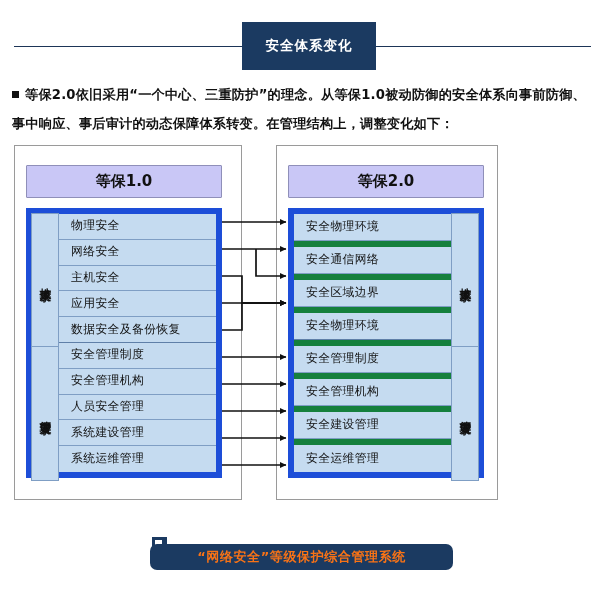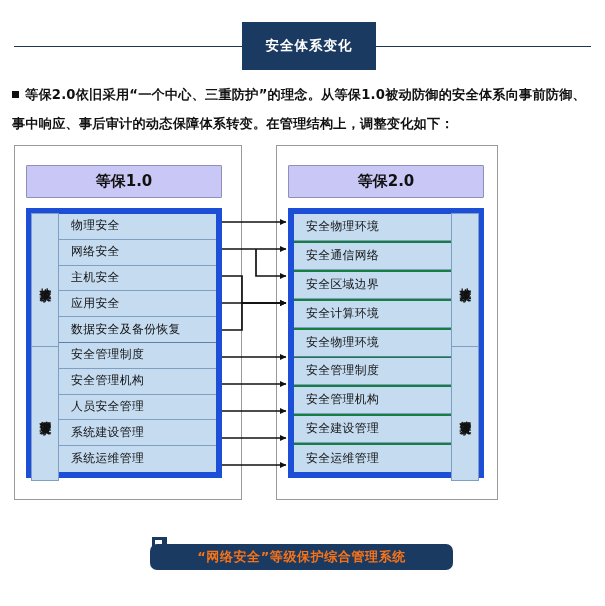--- a/index.html
+++ b/index.html
@@ -248,21 +248,20 @@
       <div class="cell">系统建设管理</div>
       <div class="cell">系统运维管理</div>
     </div>
   </div>
 
   <div class="grid-block" id="grid-right">
     <div class="grid-col-rows" style="border-left:none;border-right:1px solid #7f9ec4;justify-content:space-between;">
       <div class="cell">安全物理环境</div>
       <div class="cell">安全通信网络</div>
       <div class="cell">安全区域边界</div>
-      <div class="cell">安全计算环境</div>
       <div class="cell sep-group">安全物理环境</div>
       <div class="cell">安全管理制度</div>
       <div class="cell">安全管理机构</div>
       <div class="cell">安全建设管理</div>
       <div class="cell">安全运维管理</div>
     </div>
     <div class="grid-col-labels">
       <div class="side-label tech">技术要求</div>
       <div class="side-label mgmt">管理要求</div>
     </div>

